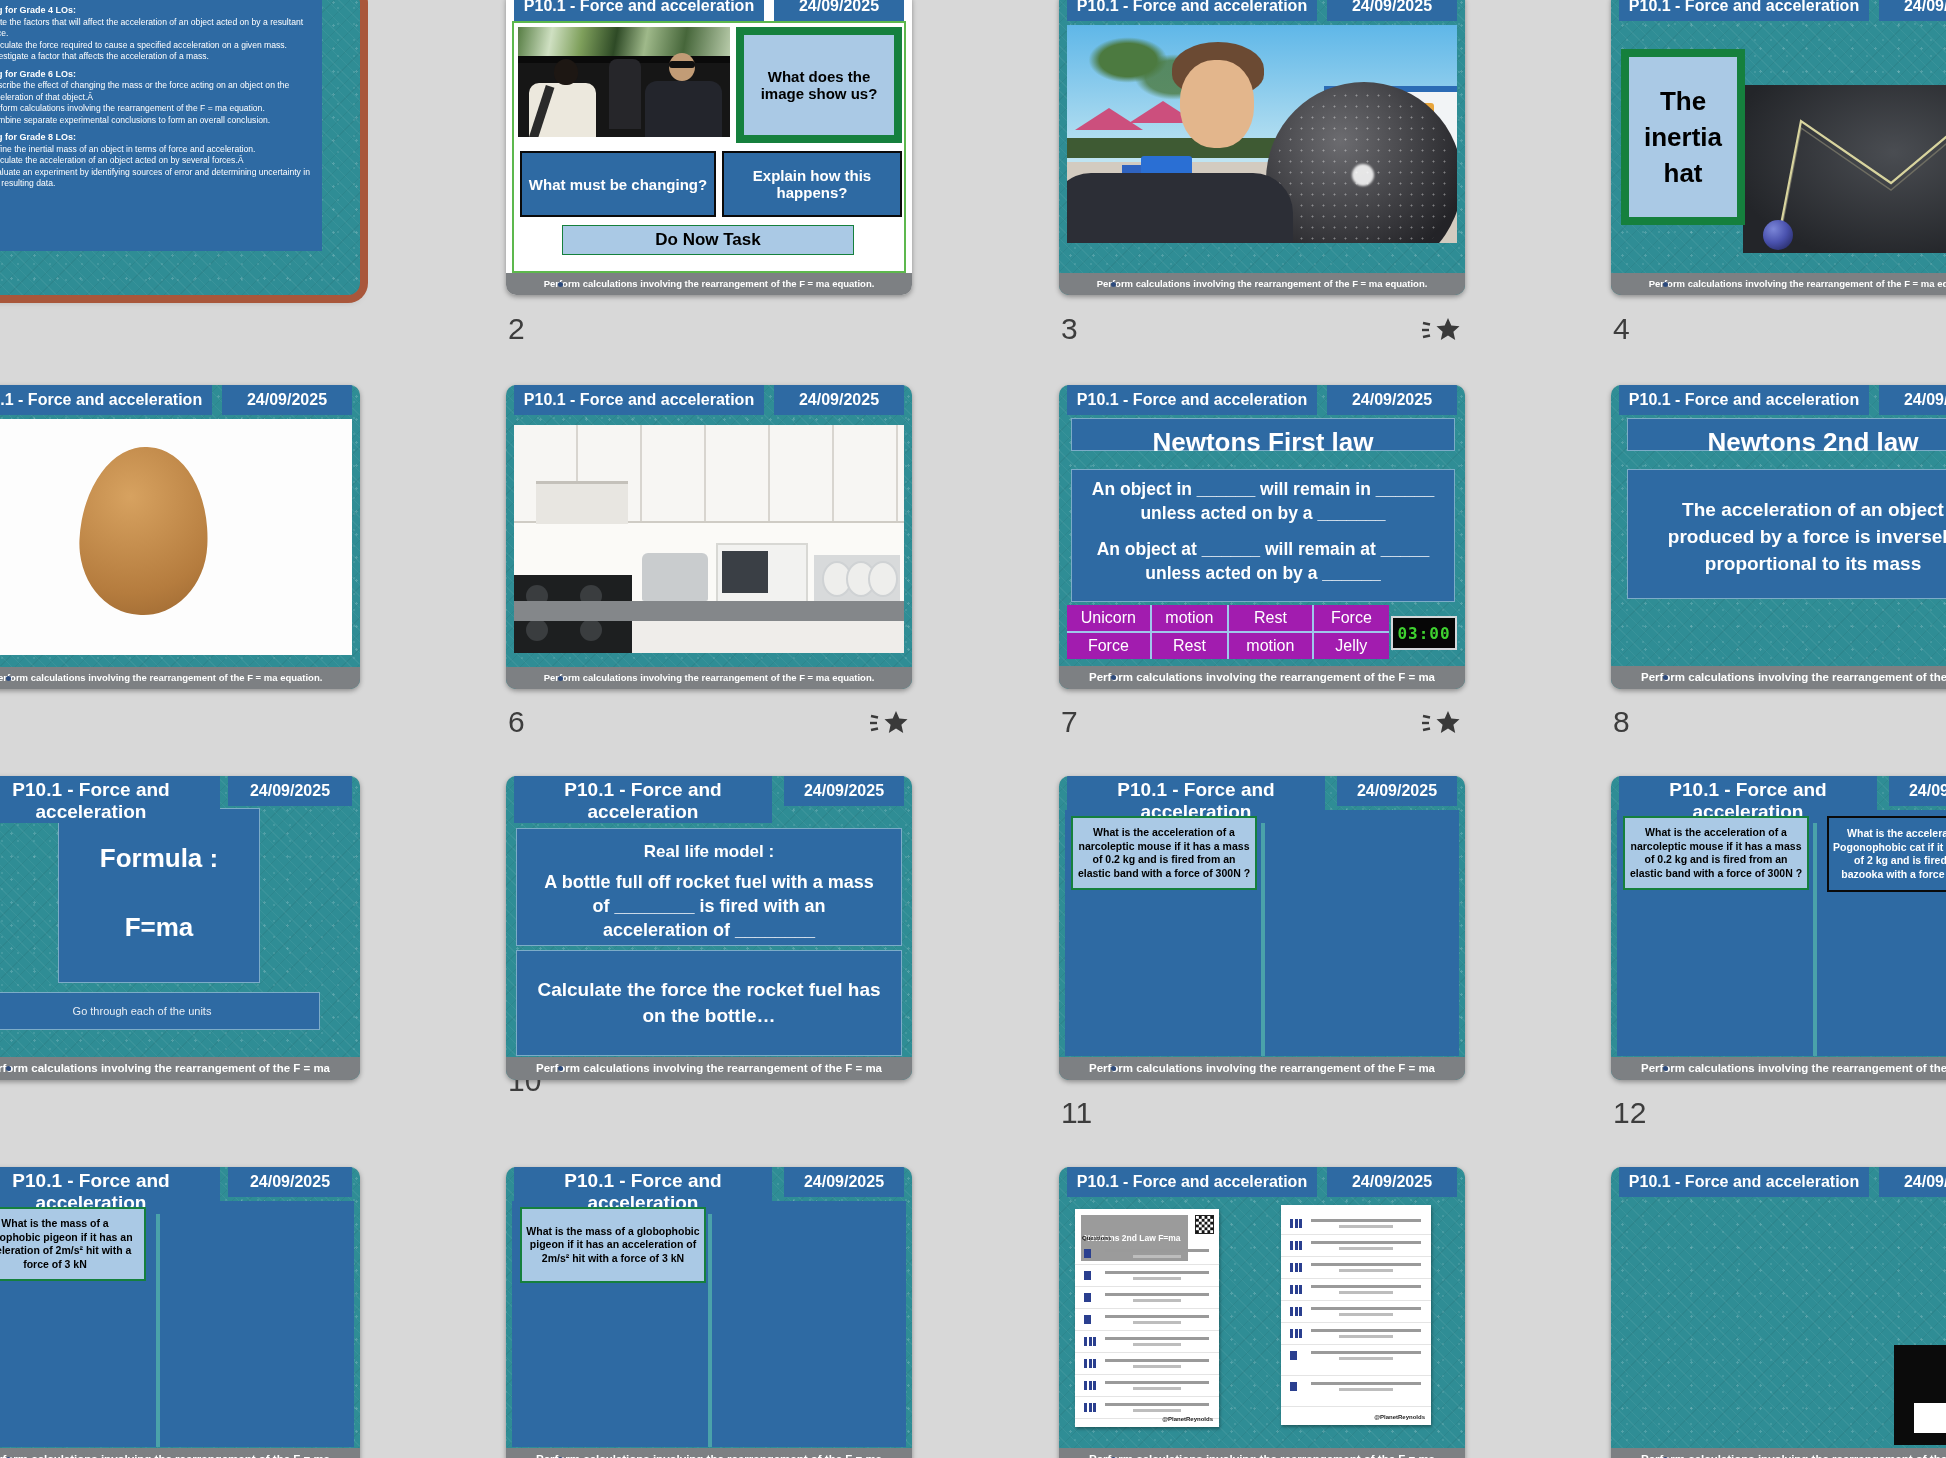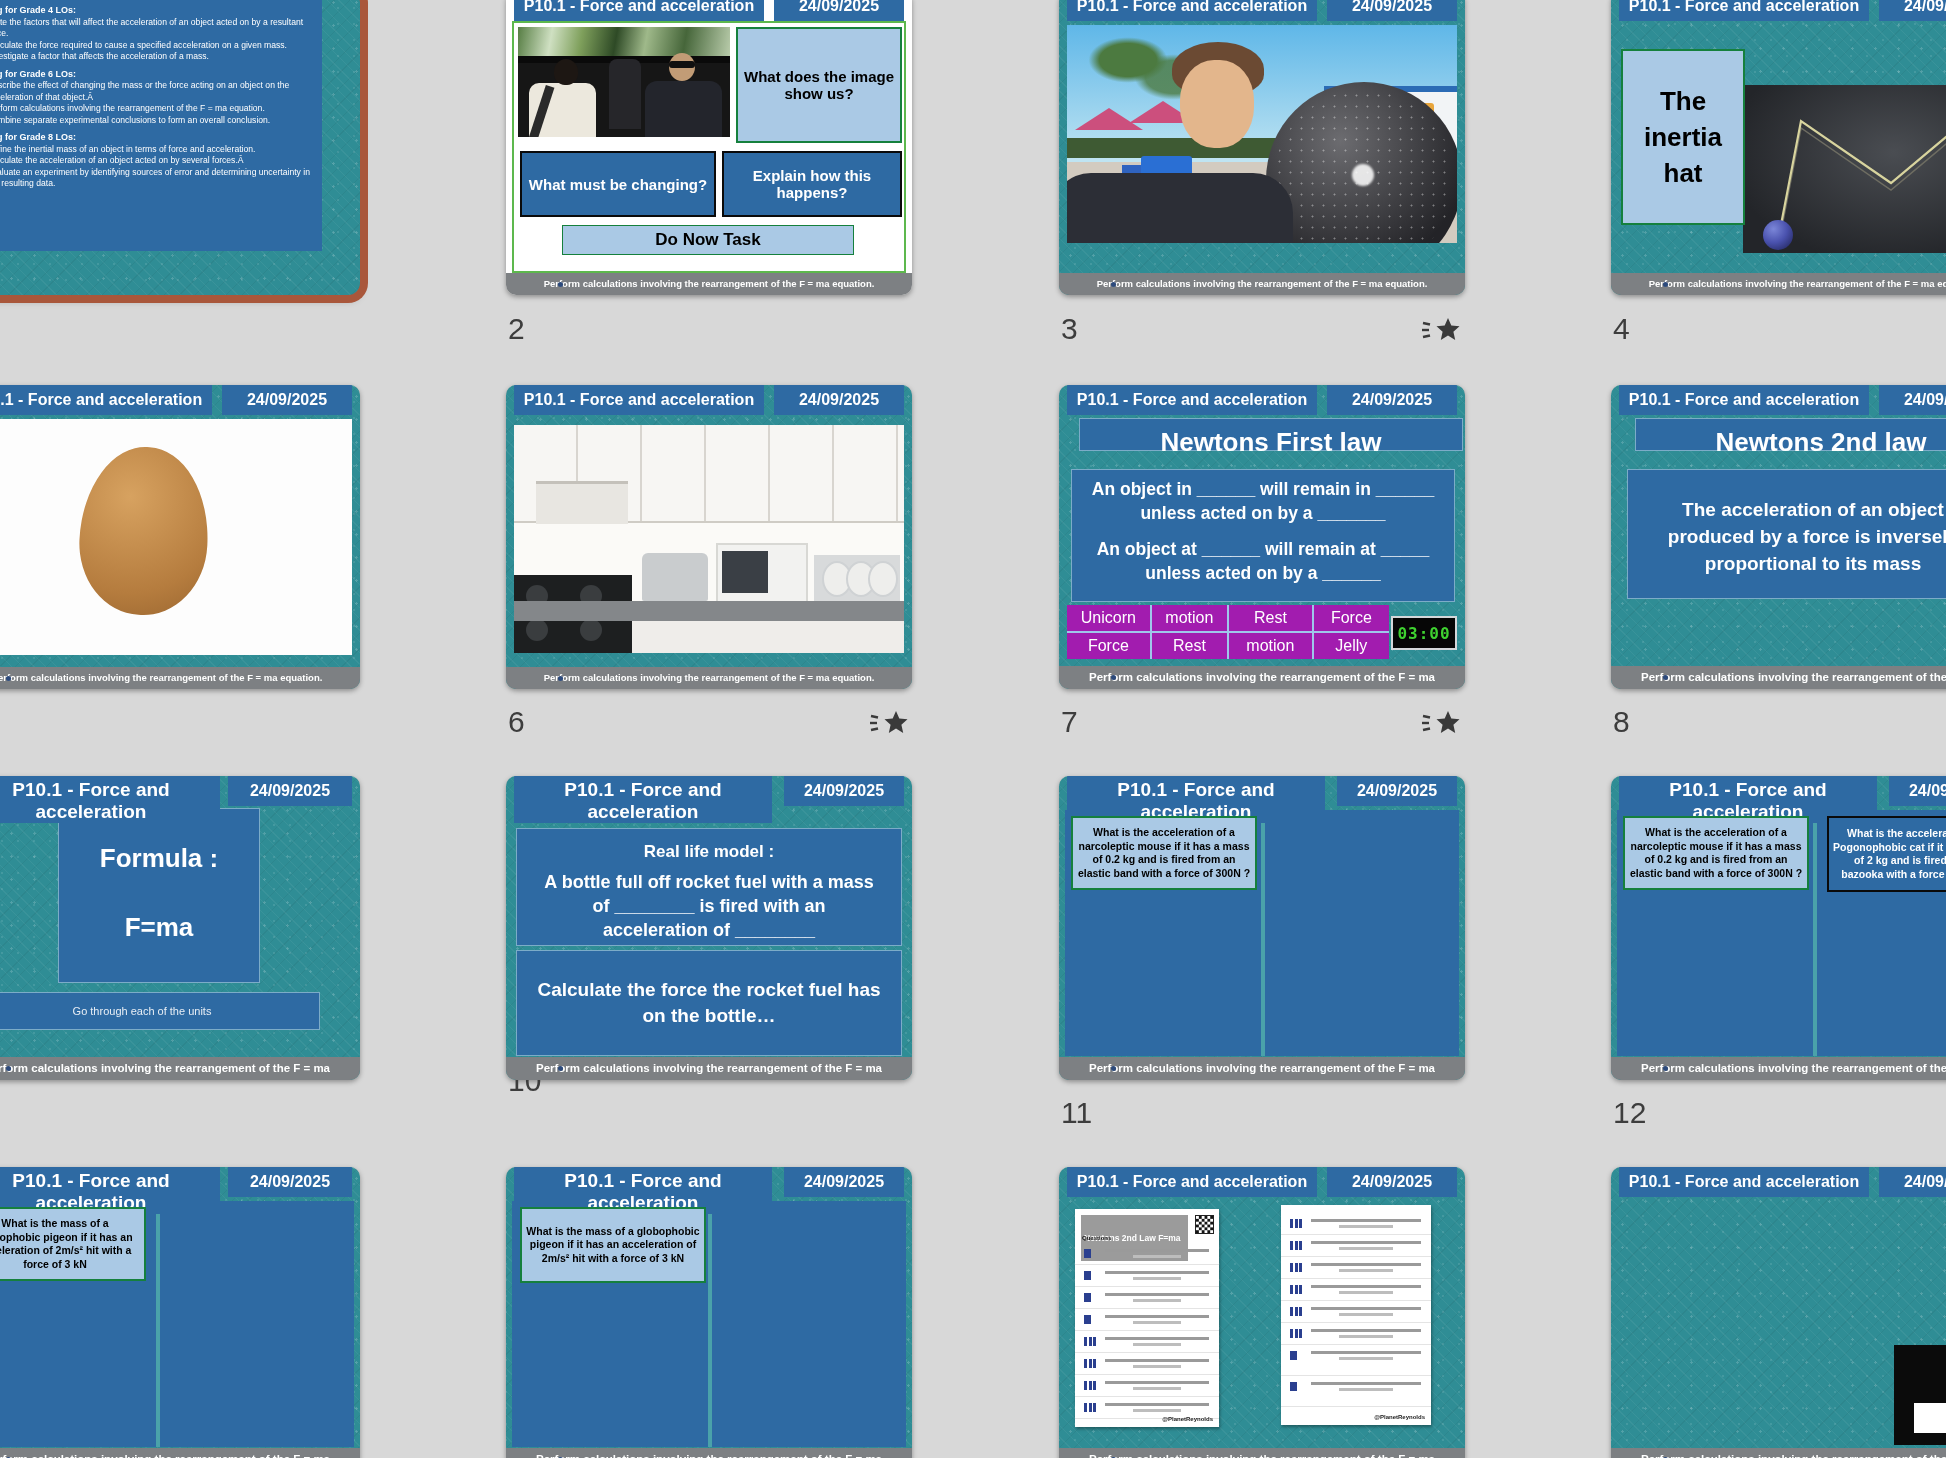--- a/index.html
+++ b/index.html
@@ -24,21 +24,21 @@
   .htw{left:8px;width:258px;height:47px;font-size:19px;line-height:22px;white-space:normal;padding-top:3px;box-sizing:border-box;z-index:1;}
 
   .ftr{position:absolute;left:0;right:0;bottom:0;height:22px;background:#7d8083;color:#fff;
     font-weight:bold;text-align:center;overflow:hidden;z-index:6;}
   .ftr-sm{font-size:9.5px;line-height:22px;}
   .ftr-lg{font-size:11.5px;line-height:20px;padding:1px 14px 0;}
   .fdot{position:absolute;left:52px;top:9px;width:5px;height:5px;border-radius:50%;background:#2c4a7c;}
 
   .bbox{position:absolute;background:#2e6aa3;border:2px solid #0a0a0a;color:#fff;font-weight:bold;
     display:flex;align-items:center;justify-content:center;text-align:center;box-sizing:border-box;}
-  .lbbox{position:absolute;background:#aac9e5;border:2px solid #15803d;color:#000;font-weight:bold;
+  .lbbox{position:absolute;background:#aac9e5;border:8px solid #15803d;color:#000;font-weight:bold;
     display:flex;align-items:center;justify-content:center;text-align:center;box-sizing:border-box;}
   .soft{border:1px solid rgba(190,225,232,.55);}
 
   
   .lo-box{position:absolute;left:6px;top:4px;width:362px;height:256px;background:#2e6aa3;color:#fff;
     padding:10px 12px;box-sizing:border-box;}
   .lo-title{font-size:9px;font-weight:bold;line-height:11.5px;margin-top:6px;}
   .lo-title:first-child{margin-top:0;}
   .lo-item{font-size:8.6px;line-height:11.5px;padding-left:15px;}
 
@@ -98,21 +98,21 @@
   .k-toast{position:absolute;left:128px;top:128px;width:66px;height:48px;background:#c9ccce;border-radius:6px 6px 2px 2px;}
   .k-micro{position:absolute;left:202px;top:118px;width:88px;height:58px;background:#f2f2f0;border:2px solid #d8d8d4;}
   .k-mwin{position:absolute;left:4px;top:6px;width:52%;height:72%;background:#3a3f45;}
   .k-rack{position:absolute;left:300px;top:130px;width:86px;height:46px;background:#d8dadb;}
   .k-plate{position:absolute;top:6px;width:26px;height:32px;border-radius:50%;background:#eeeeec;border:2px solid #cfd2d4;}
   .k-counter{position:absolute;left:0;top:176px;right:0;height:20px;background:#84878a;}
   .k-low{position:absolute;left:118px;top:196px;right:0;height:32px;background:#efedea;}
 
   
   .s7t{position:absolute;left:12px;top:33px;width:384px;height:33px;background:#2e6aa3;color:#fff;font-weight:bold;
-    font-size:26px;line-height:47px;text-align:center;box-sizing:border-box;margin-left:8px;}
+    font-size:26px;line-height:47px;text-align:center;box-sizing:border-box;}
   .s7b{position:absolute;left:12px;top:84px;width:384px;height:133px;background:#2e6aa3;color:#fff;font-weight:bold;
     font-size:17.5px;line-height:24px;text-align:center;box-sizing:border-box;padding-top:7px;}
   .s7b .gap2{margin-top:12px;}
   .wb{position:absolute;left:8px;top:220px;width:322px;height:54px;display:grid;
     grid-template-columns:1.1fr 1fr 1.1fr 1fr;grid-template-rows:1fr 1fr;gap:2px;background:#9fc6ea;}
   .wb div{background:#a21caf;color:#fff;font-weight:normal;font-size:16px;display:flex;align-items:center;justify-content:center;}
   .timer{position:absolute;left:332px;top:231px;width:62px;height:30px;background:#060606;border:2px solid #d4d7da;
     color:#3fd130;font-family:"DejaVu Sans Mono",monospace;font-weight:bold;font-size:16px;letter-spacing:1px;
     display:flex;align-items:center;justify-content:center;}
 

